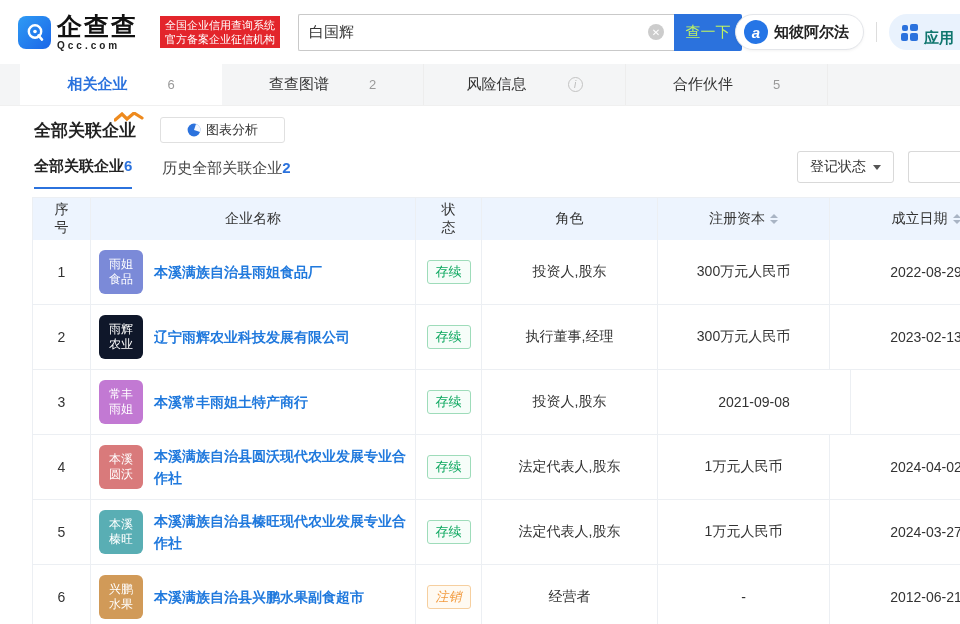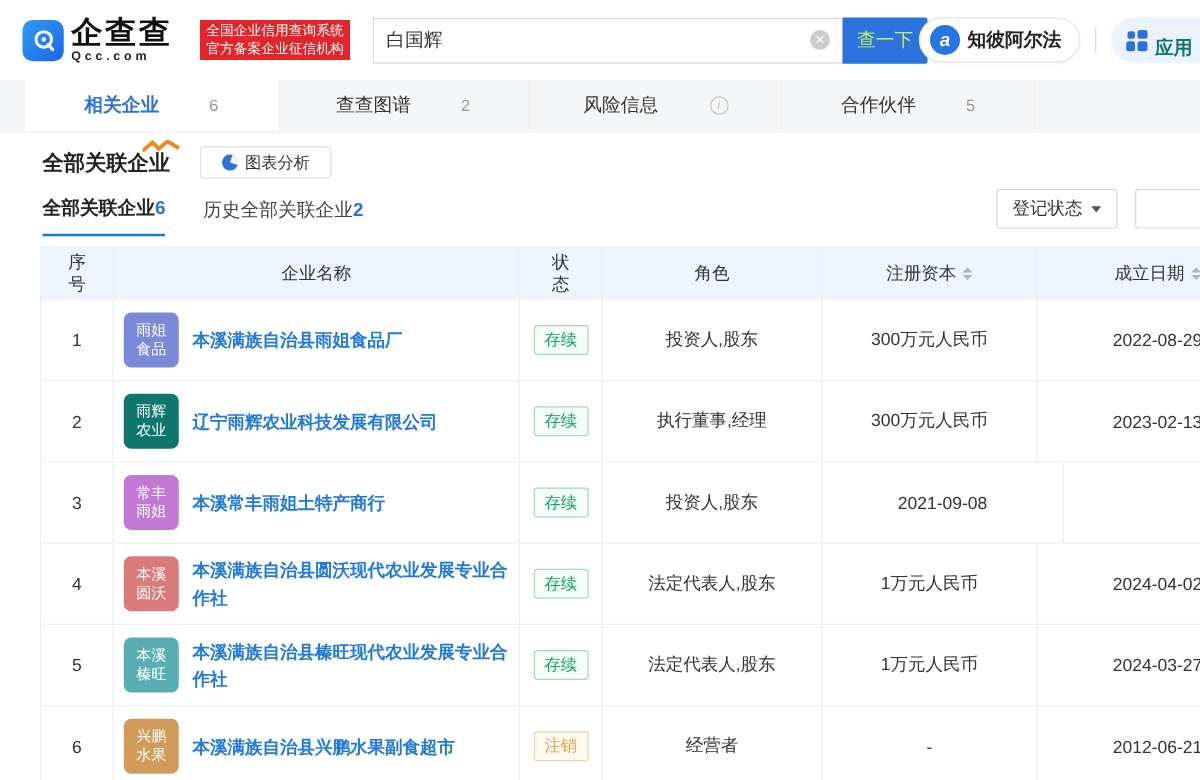--- a/index.html
+++ b/index.html
@@ -46,21 +46,21 @@
     cursor:pointer; border-right:1px solid #ededed;gap:35px; }
   .tab.active { background:#fff; color:#2b72dd; font-weight:600; border-right:none; }
   .tab-count { font-size:13px; color:#999; margin-left:5px; font-weight:400; }
   .info-icon { width:15px; height:15px; border:1px solid #c3c3c3; border-radius:50%; color:#bbb; font-size:10px;
     display:inline-flex; align-items:center; justify-content:center; margin-left:6px; font-style:italic; }
 
   
   .section-row { display:flex; align-items:center; padding:11px 0 4px 34px; }
   .section-title { font-size:17px; font-weight:700; color:#222; position:relative; }
   .title-mark { position:absolute; top:-7px; right:-8px; }
-  .chart-btn { margin-left:24px; display:flex; align-items:center; height:26px; padding:0 16px;
+  .chart-btn { margin-left:24px; display:flex; align-items:center; height:26px; padding:0 26px;
     border:1px solid #e0e0e0; border-radius:3px; background:#fff; font-size:13px; color:#333; cursor:pointer; }
   .chart-btn svg { margin-right:5px; }
 
   
   .subtab-row { display:flex; align-items:flex-end; padding:10px 0 0 34px; position:relative; }
   .subtab { font-size:15px; color:#444; padding-bottom:11px; margin-right:30px; cursor:pointer; }
   .subtab .cnt { color:#2b72dd; font-weight:700; }
   .subtab.active { color:#222; font-weight:700; border-bottom:2px solid #2b72dd; }
   .filter-zone { position:absolute; right:0; top:4px; display:flex; }
   .filter-btn { height:32px; display:flex; align-items:center; padding:0 12px; border:1px solid #d9d9d9;
@@ -81,21 +81,21 @@
   .c-status { width:66px; flex:none; }
   .c-role { width:176px; flex:none; }
   .c-cap { width:172px; flex:none; }
   .c-date { width:193px; flex:none; }
   .avatar { width:44px; height:44px; border-radius:6px; color:#fff; font-size:12px; line-height:15px;
     display:flex; flex-direction:column; align-items:center; justify-content:center; flex:none; font-weight:500; }
   .comp-link { margin-left:11px; color:#2079dd; font-size:14px; line-height:22px; font-weight:700;
     cursor:pointer; text-align:left; }
   .badge { display:inline-block; padding:2px 8px; font-size:13px; border-radius:3px; line-height:18px; }
   .badge[data-status="active"] { color:#0ca75f; border:1px solid #9edcba; background:#f6fdf9; }
-  .badge[data-status="cancelled"] { color:#f29b40; border:1px solid #f6cf9f; background:#fffaf2; }
+  .badge[data-status="cancelled"] { color:#f29b40; border:1px solid #f6cf9f; background:#fffaf2;font-style:italic; }
   .sort-icon { display:inline-flex; flex-direction:column; margin-left:5px; gap:2px; }
   .sort-icon i { width:0; height:0; border-left:4px solid transparent; border-right:4px solid transparent; }
   .sort-icon .up { border-bottom:4px solid #a9b4c4; }
   .sort-icon .down { border-top:4px solid #a9b4c4; }
 </style>
 </head>
 <body>
 
 <div class="header">
   <div class="logo-wrap">
@@ -226,21 +226,21 @@
         <span class="badge" data-status="active">存续</span>
       </div>
     <div class="cell c-role">投资人,股东</div>
     <div class="cell c-cap">300万元人民币</div>
     <div class="cell c-date">2022-08-29</div>
   </div>
 
   <div class="trow">
     <div class="cell c-seq">2</div>
     <div class="cell c-name">
-      <div class="avatar" style="background: #0f766e;">
+      <div class="avatar" style="background: #0f172a;">
         <span>雨辉</span>
           <span>农业</span>
       </div>
       <span class="comp-link">辽宁雨辉农业科技发展有限公司</span>
     </div>
     <div class="cell c-status">
         <span class="badge" data-status="active">存续</span>
       </div>
     <div class="cell c-role">执行董事,经理</div>
     <div class="cell c-cap">300万元人民币</div>

